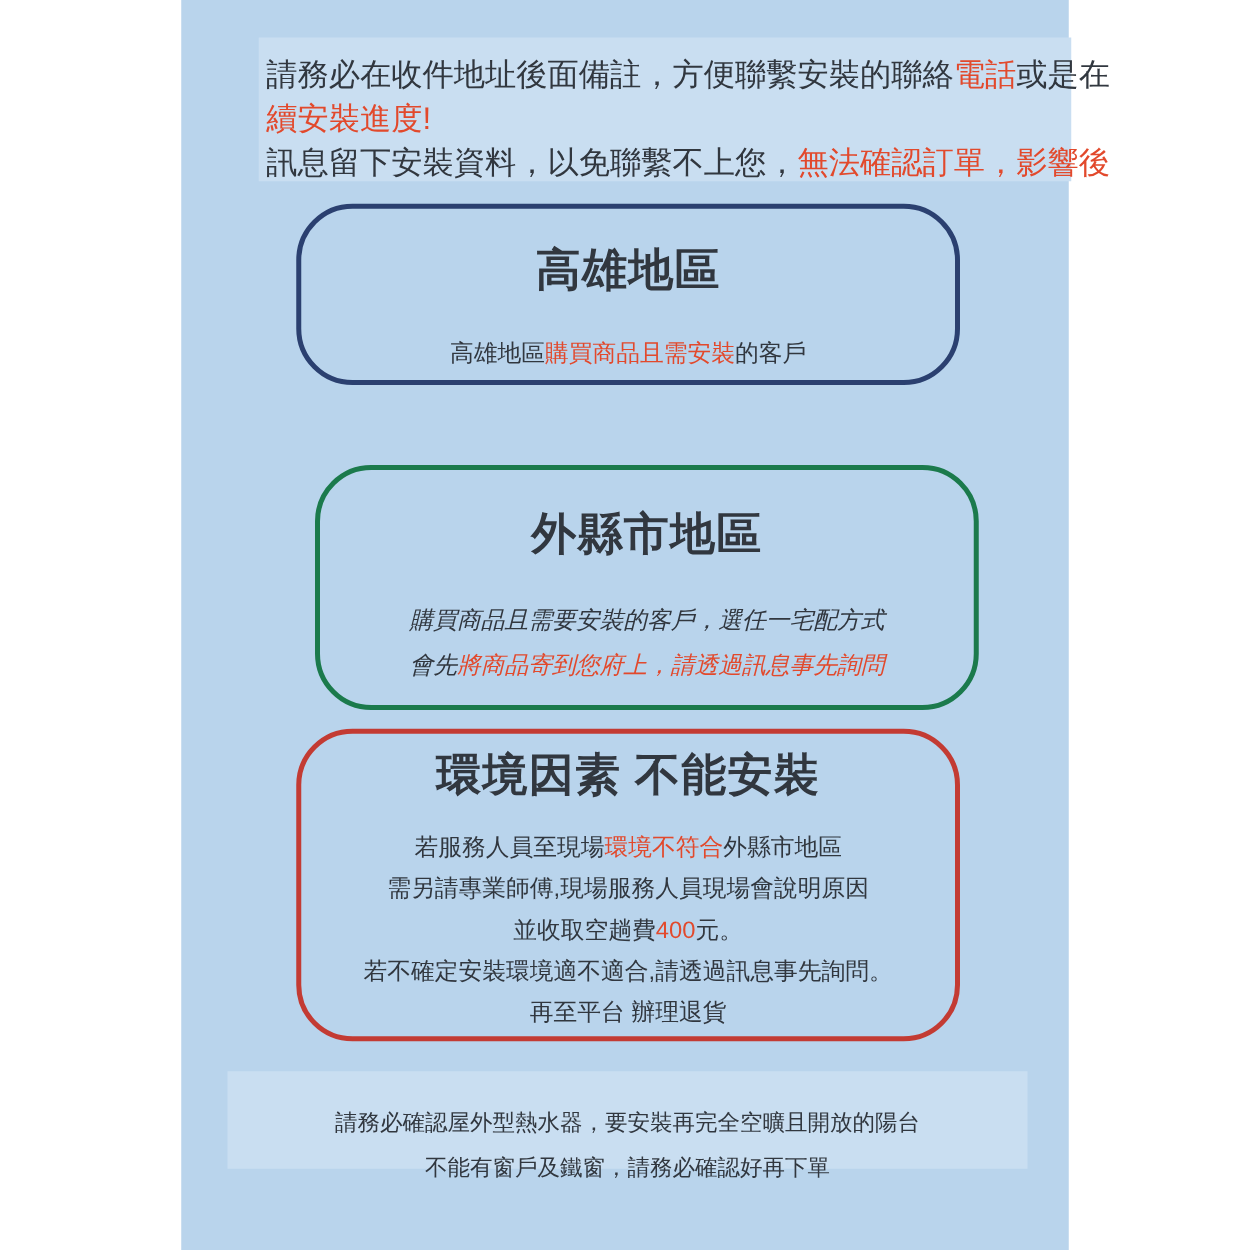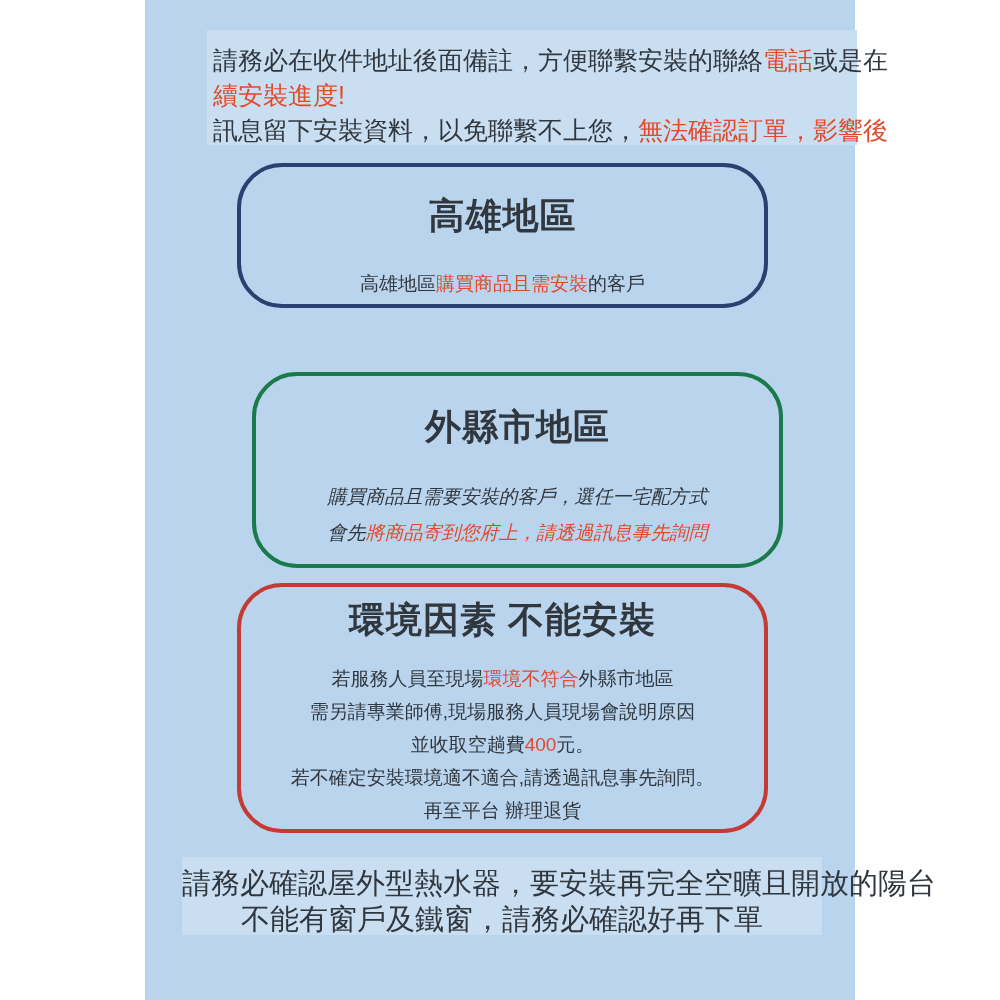--- a/index.html
+++ b/index.html
@@ -18,22 +18,22 @@
     position: absolute;
     background: var(--panel-blue, #c9def1);
   }
   .top-panel {
     left: 30px; top: 30px; width: 650px; height: 115px;
     padding: 13px 0 4px 6px; box-sizing: border-box;
     font-size: 25px; line-height: 35px; text-align: left; margin-left: 32px;
   }
   .bottom-panel {
     left: 37px; top: 857px; width: 640px; height: 78px;
-    padding-top: 8px; box-sizing: border-box;
-    font-size: 29px; line-height: 36px; text-align: center;
+    padding-top: 23px; box-sizing: border-box;
+    font-size: 18px; line-height: 36px; text-align: center;
   }
   .box {
     position: absolute; left: 92px; width: 531px;
     border: 4px solid #000; border-radius: 45px;
     box-sizing: border-box; text-align: center; overflow: hidden;
   }
   .box-1 { top: 163px; height: 145px; }
   .box-2 { top: 372px; height: 196px; margin-left: 15px; }
   .box-3 { top: 583px; height: 250px; }
   .box-title {

